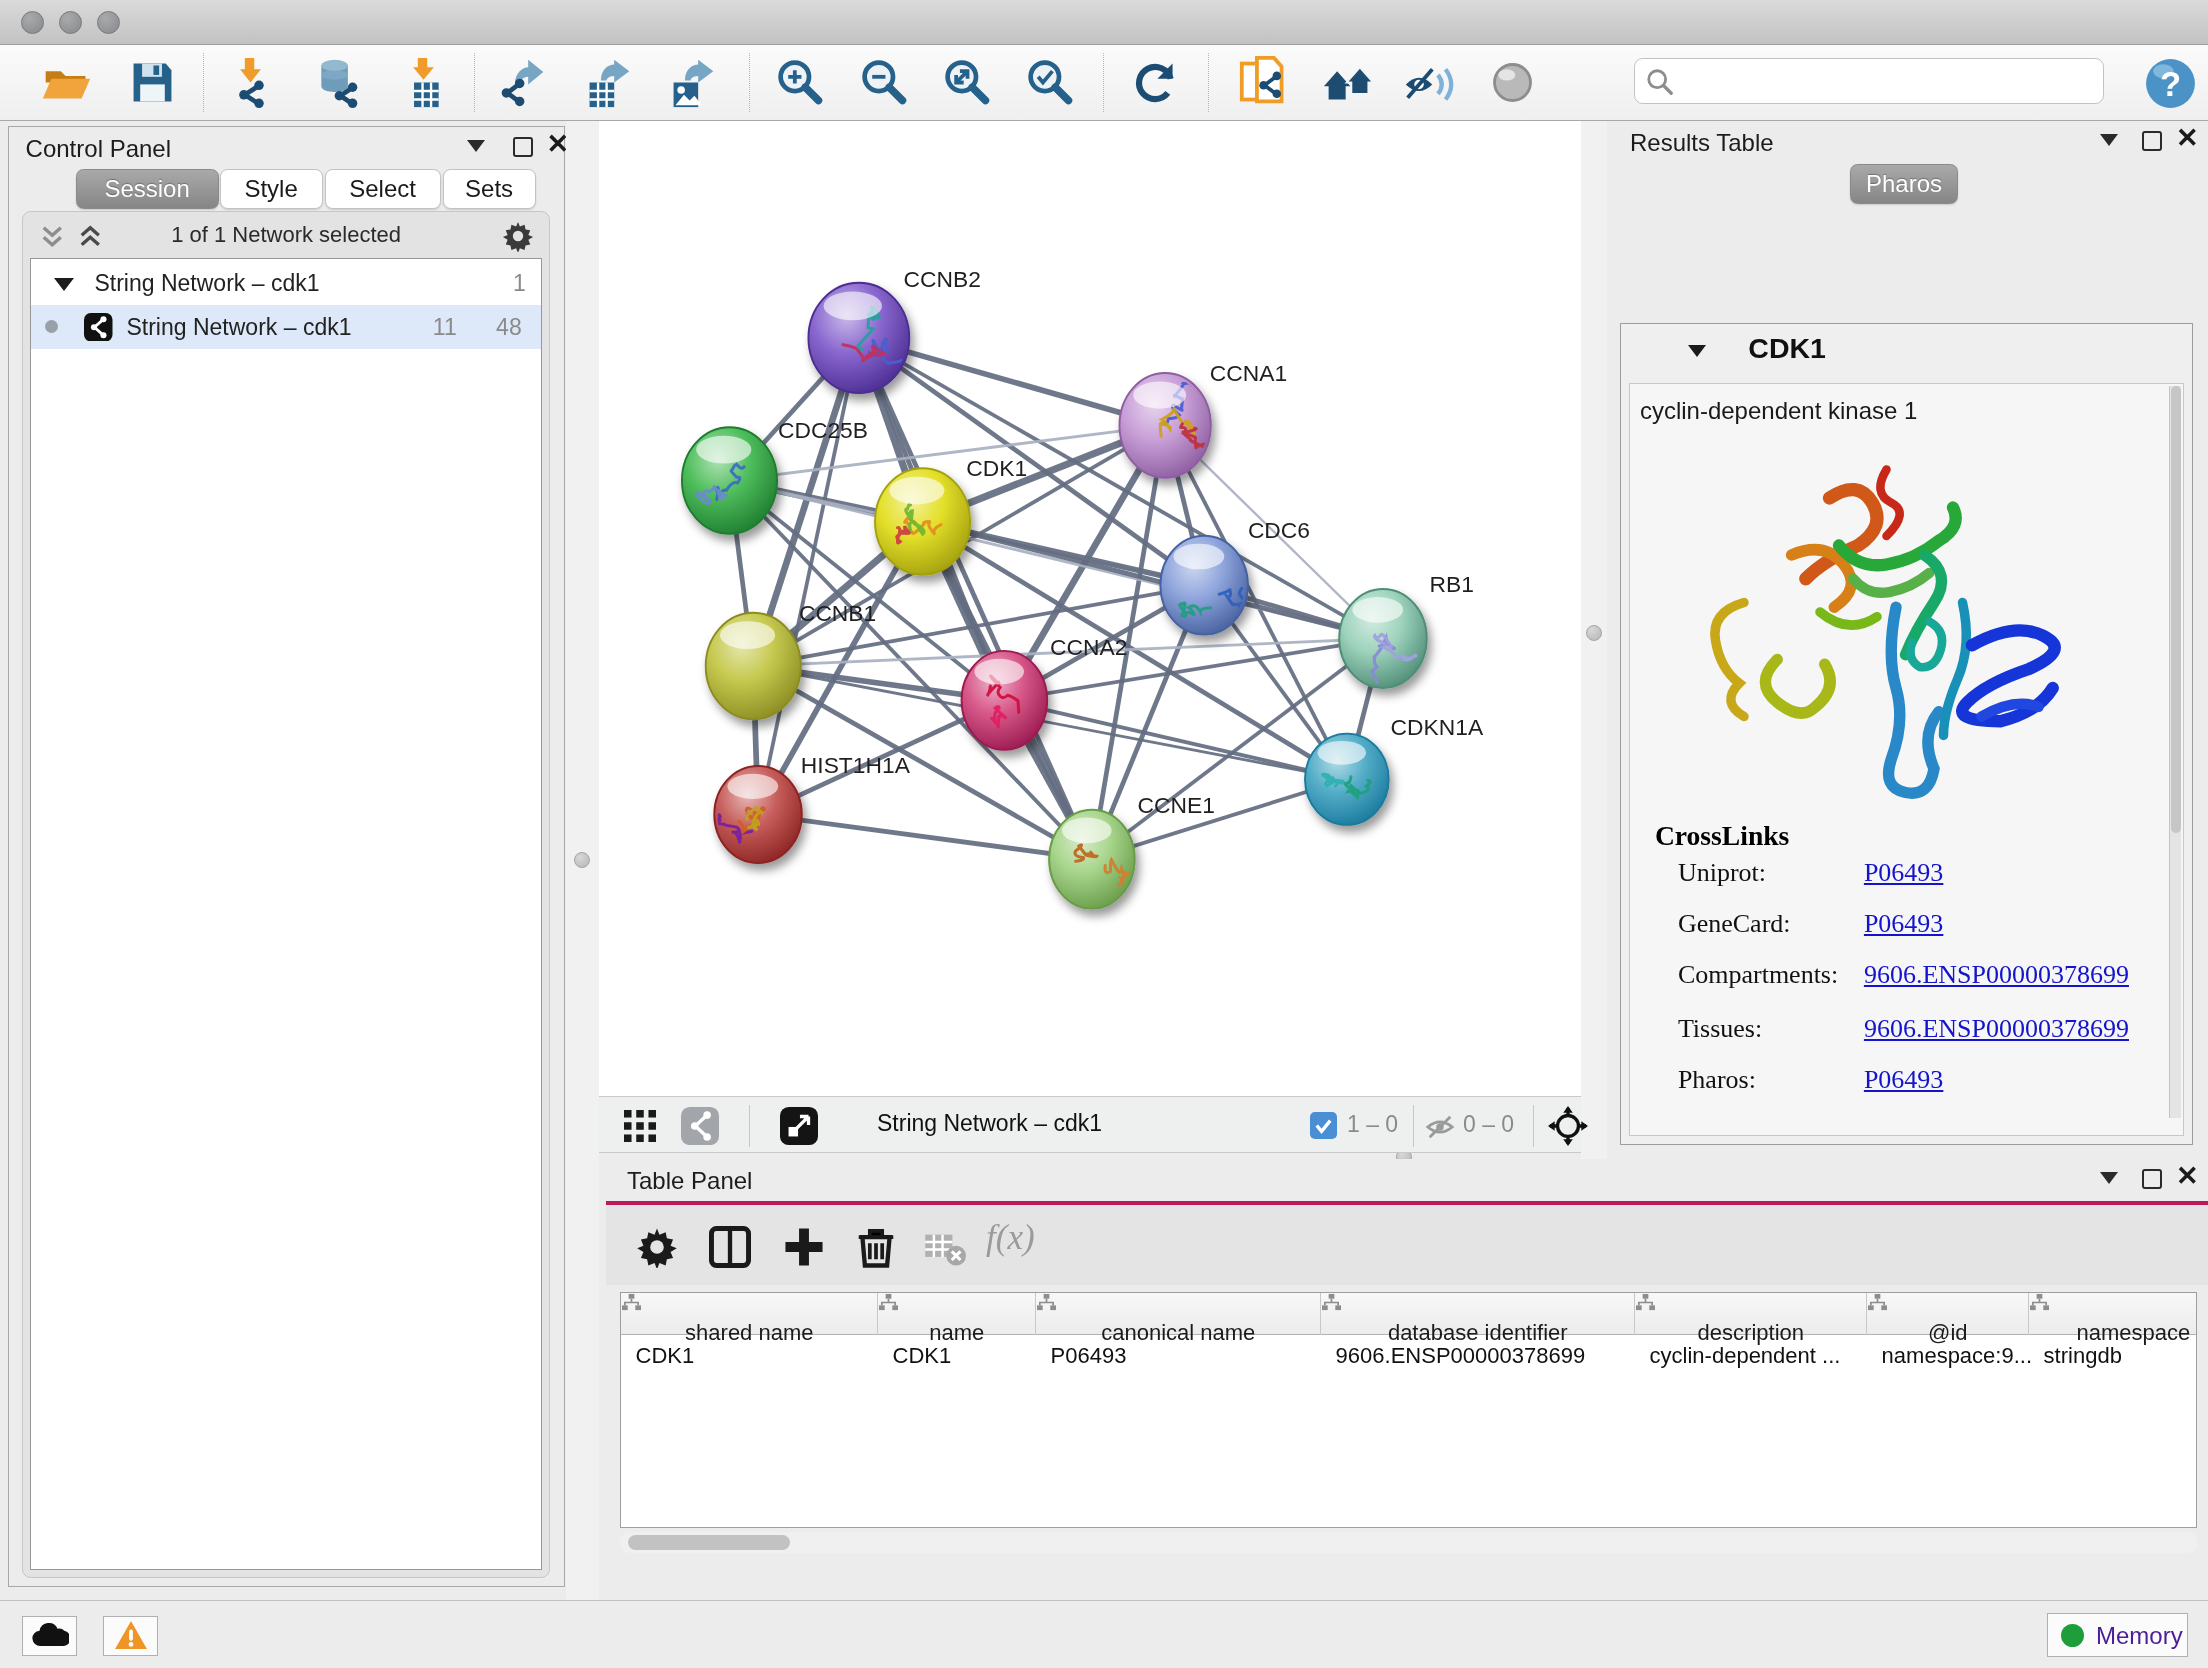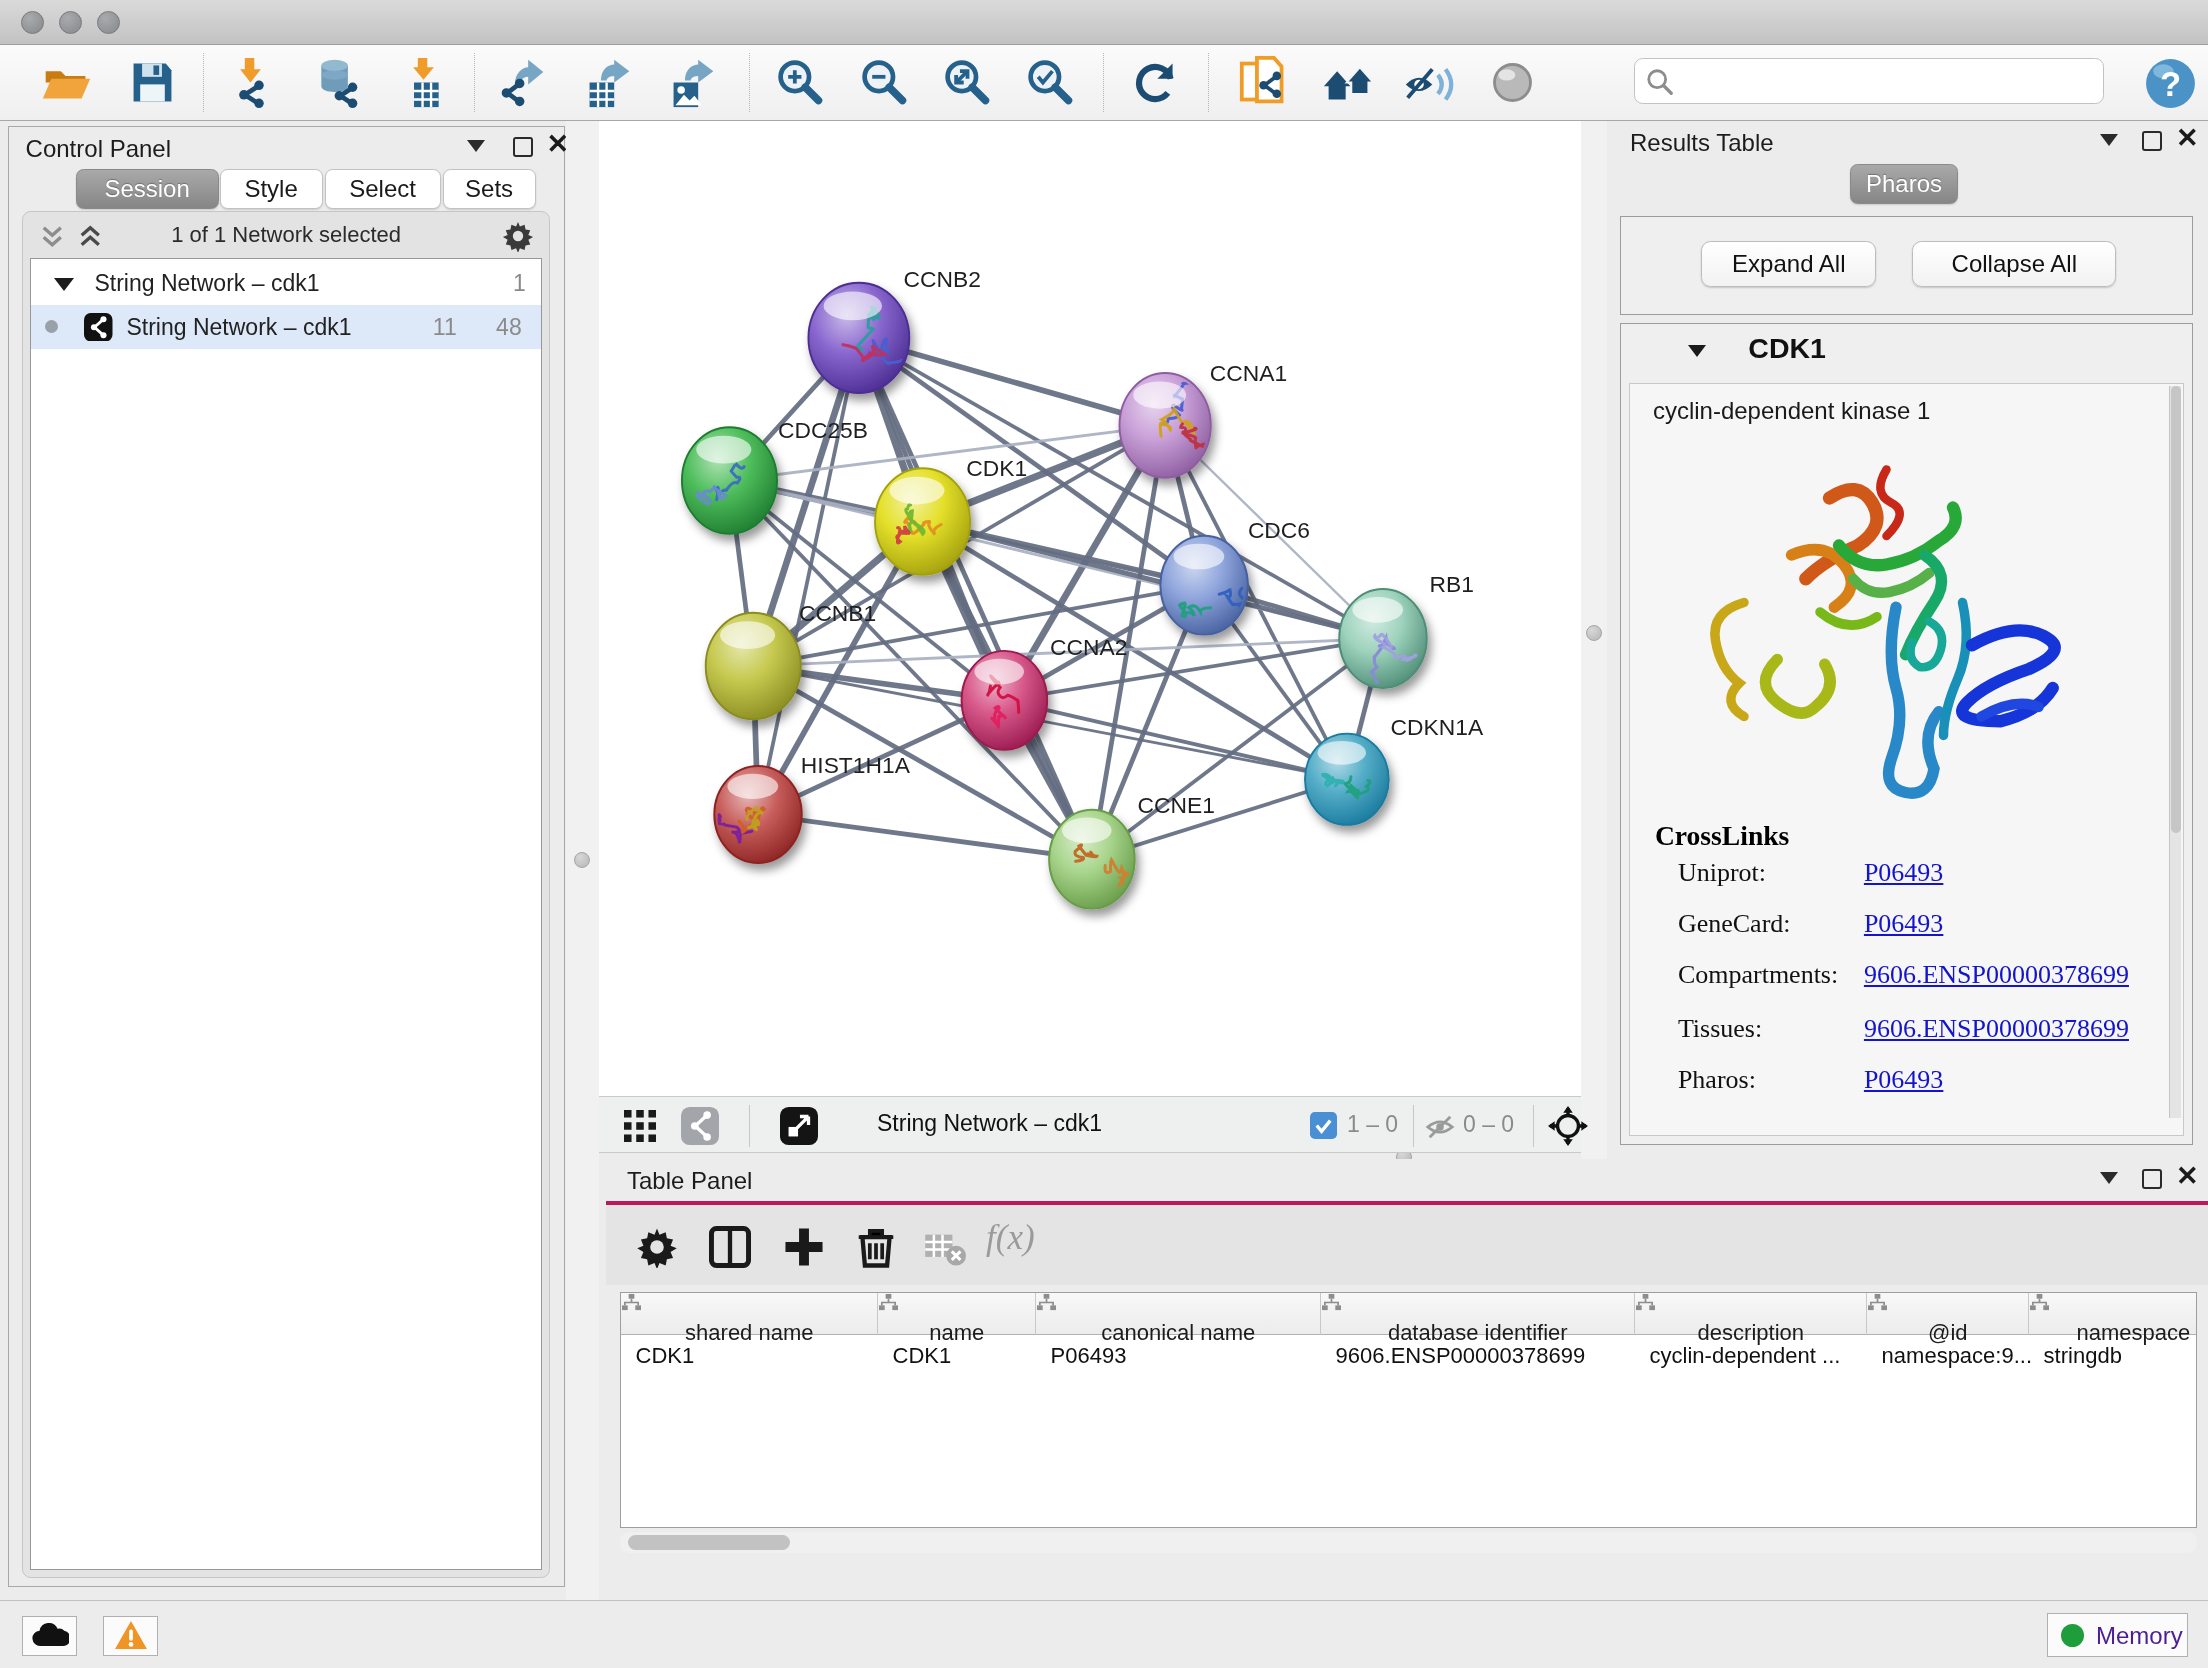--- a/index.html
+++ b/index.html
@@ -597,29 +597,25 @@
       </svg>
     </span>
 </div>
 
 <div class="abs" id="results-panel">
   <span class="abs panel-hd-title" style="left:23px;top:7.6px">Results Table</span>
   <span class="abs hd-caret" style="left:493px;top:13.3px"></span>
   <span class="abs hd-box" style="left:535px;top:9.5px"></span>
   <span class="abs hd-x" style="left:569px;top:6.7px">✕</span>
   <div class="tab sel" style="left:243px;top:43px;width:108px">Pharos</div>
-  <div class="rp-box" style="top:95px;height:99px">
-    <button class="btn" style="left:80px;top:24px;width:175px">Expand All</button>
-    <button class="btn" style="left:291px;top:24px;width:204px">Collapse All</button>
-  </div>
   <div class="rp-box" style="top:202px;height:822px">
     <span class="abs hd-caret" style="left:67px;top:21px;border-top-color:#1a1a1a"></span>
     <span class="abs" style="left:127px;top:7.6px;font-size:28.5px;font-weight:bold;color:#111">CDK1</span>
     <div id="rp-inner">
-      <span class="abs" style="left:23px;top:13.3px;font-size:24px;color:#1a1a1a">cyclin-dependent kinase 1</span>
+      <span class="abs" style="left:10px;top:13.3px;font-size:24px;color:#1a1a1a">cyclin-dependent kinase 1</span>
       <svg class="abs" style="left:57px;top:57px" width="380" height="380" viewBox="0 0 400 400">
         <g fill="none" stroke-linecap="round">
           <path d="M210 30q-15 25 5 35t-5 35" stroke="#c82818" stroke-width="9"></path>
           <path d="M150 60q30-20 45 5t-15 45q-35 15-55 35" stroke="#d05818" stroke-width="14"></path>
           <path d="M110 120q35-15 55 10t-10 45" stroke="#d88018" stroke-width="12"></path>
           <path d="M60 170q-35 10-30 40t25 45q-20 20 5 35" stroke="#c8a818" stroke-width="10"></path>
           <path d="M95 230q-25 25 0 45t40 5q25-20 10-45" stroke="#a8b818" stroke-width="12"></path>
           <path d="M140 180q30 25 60 5" stroke="#78b818" stroke-width="10"></path>
           <path d="M160 110q20 25 50 20t55-25q25-15 15-35" stroke="#28a838" stroke-width="13"></path>
           <path d="M175 145q15 18 38 14t42-20" stroke="#58b048" stroke-width="11"></path>

